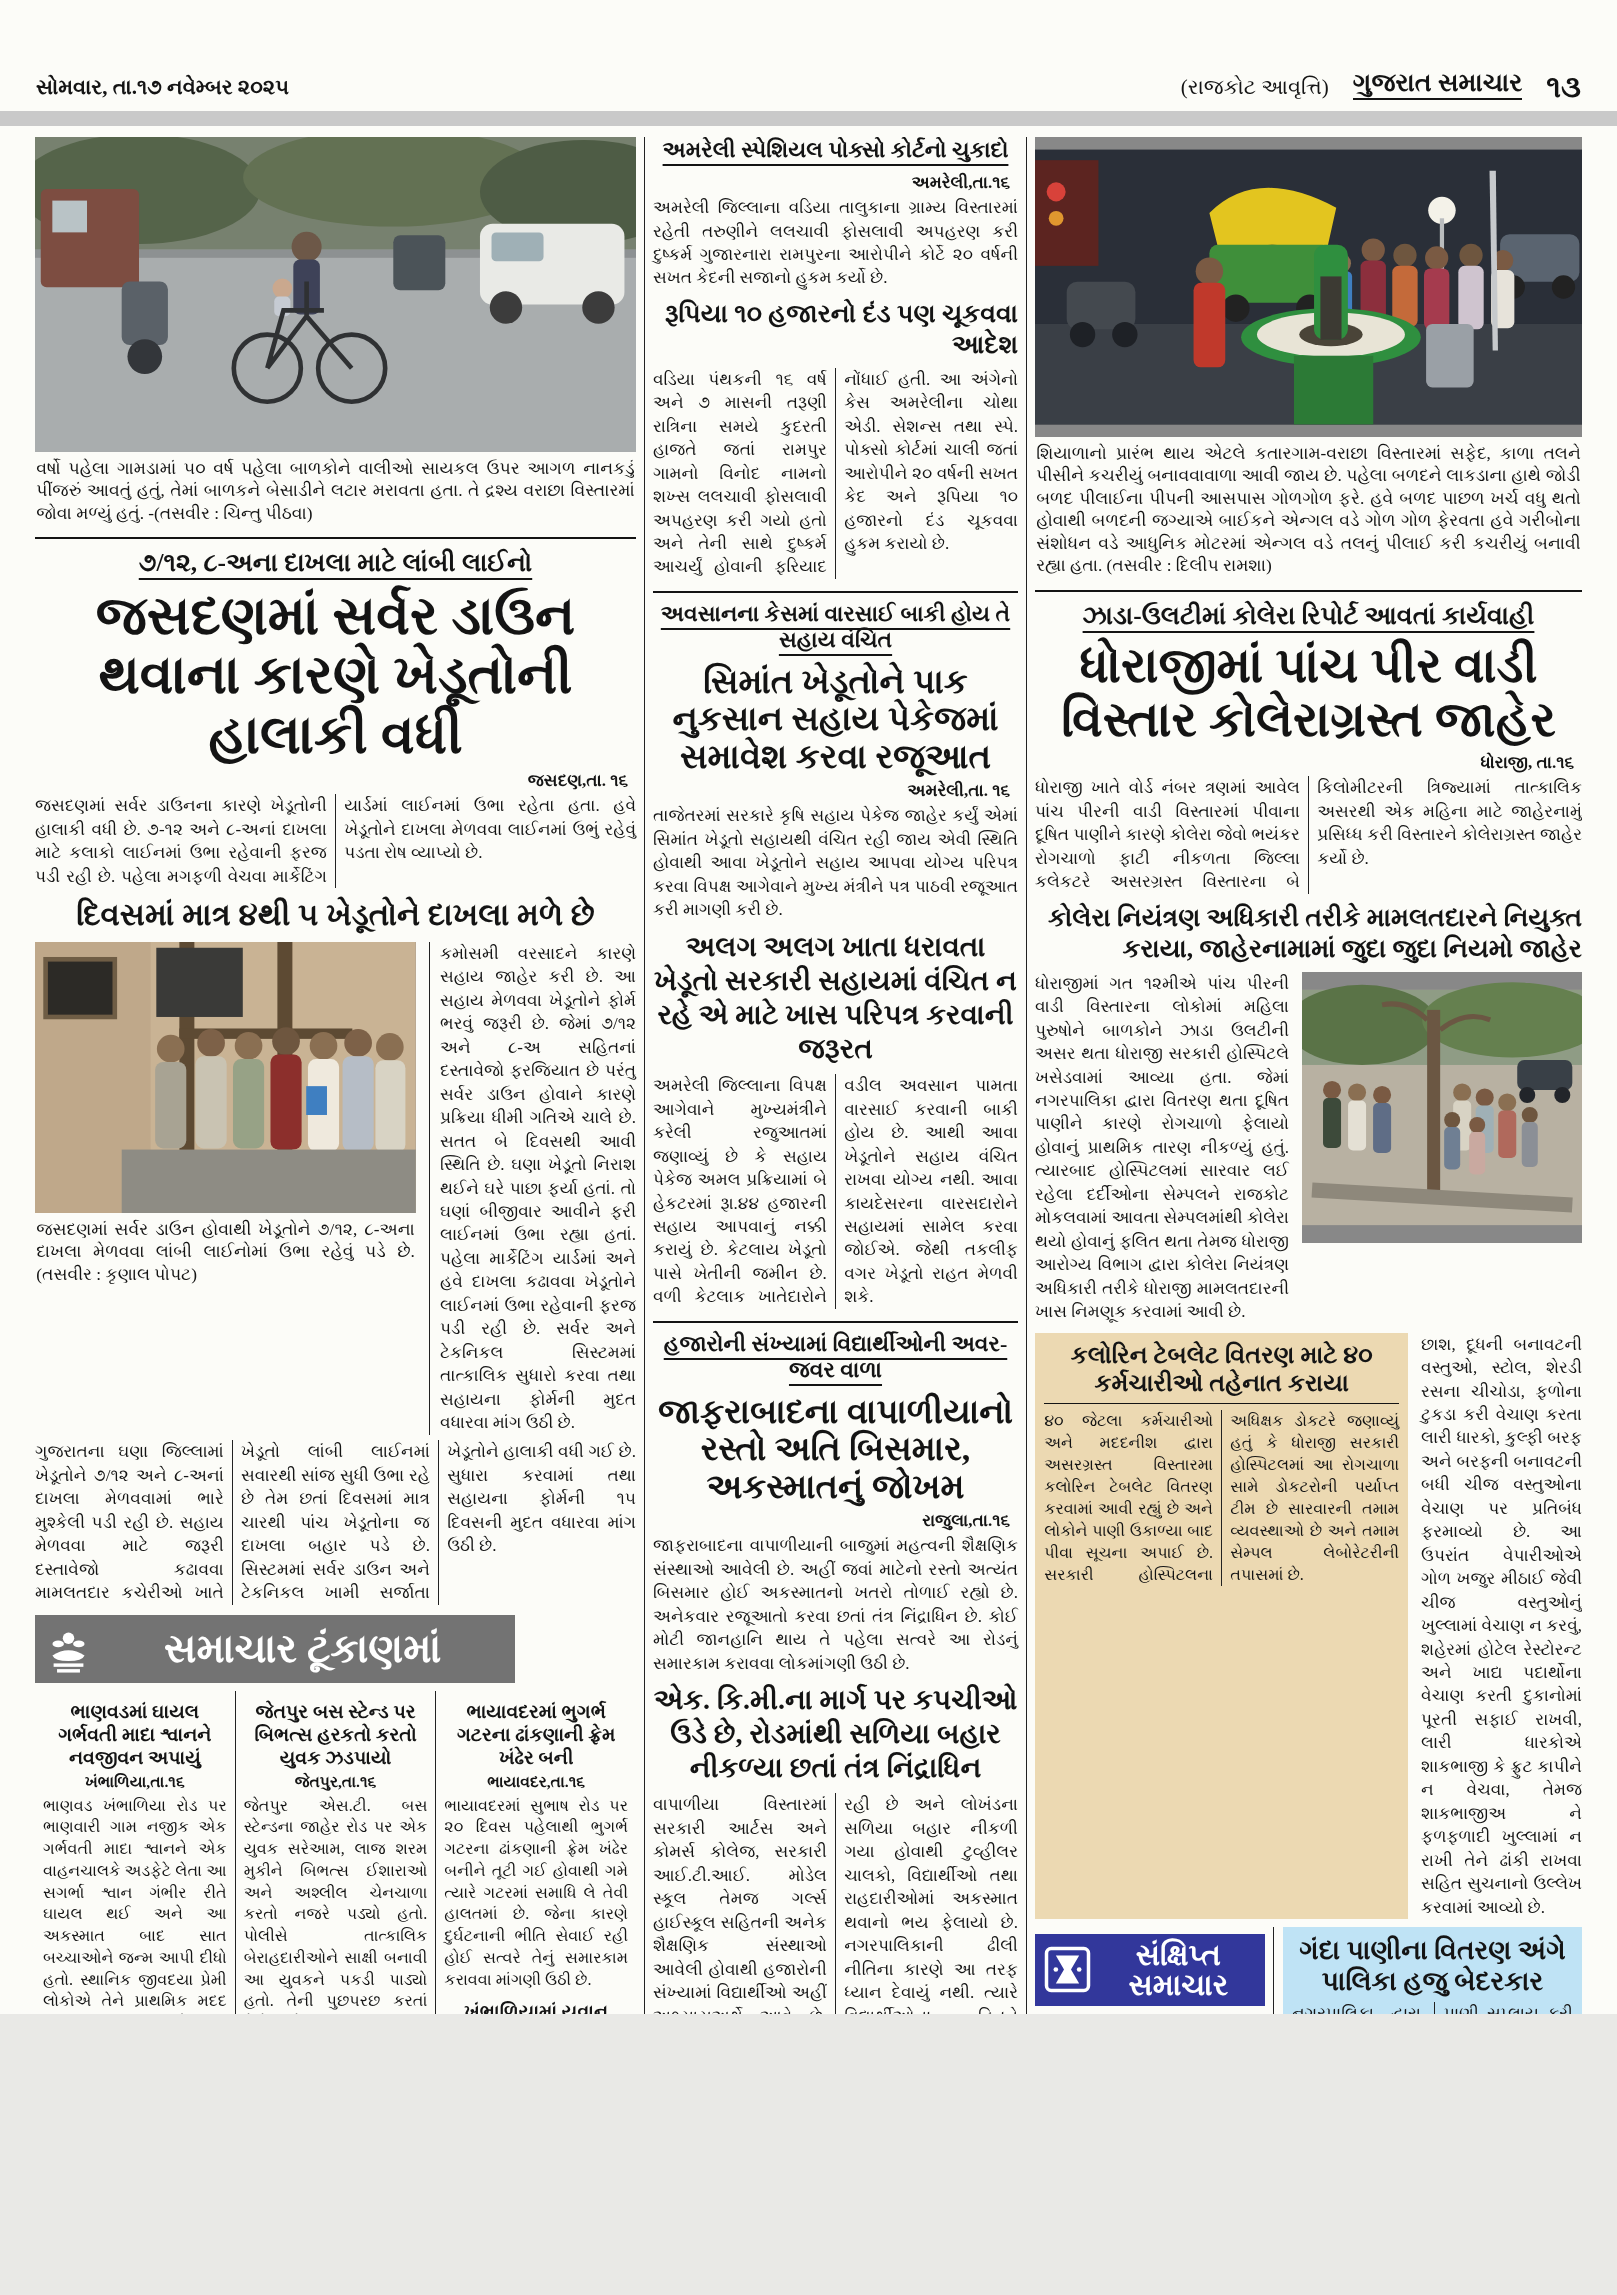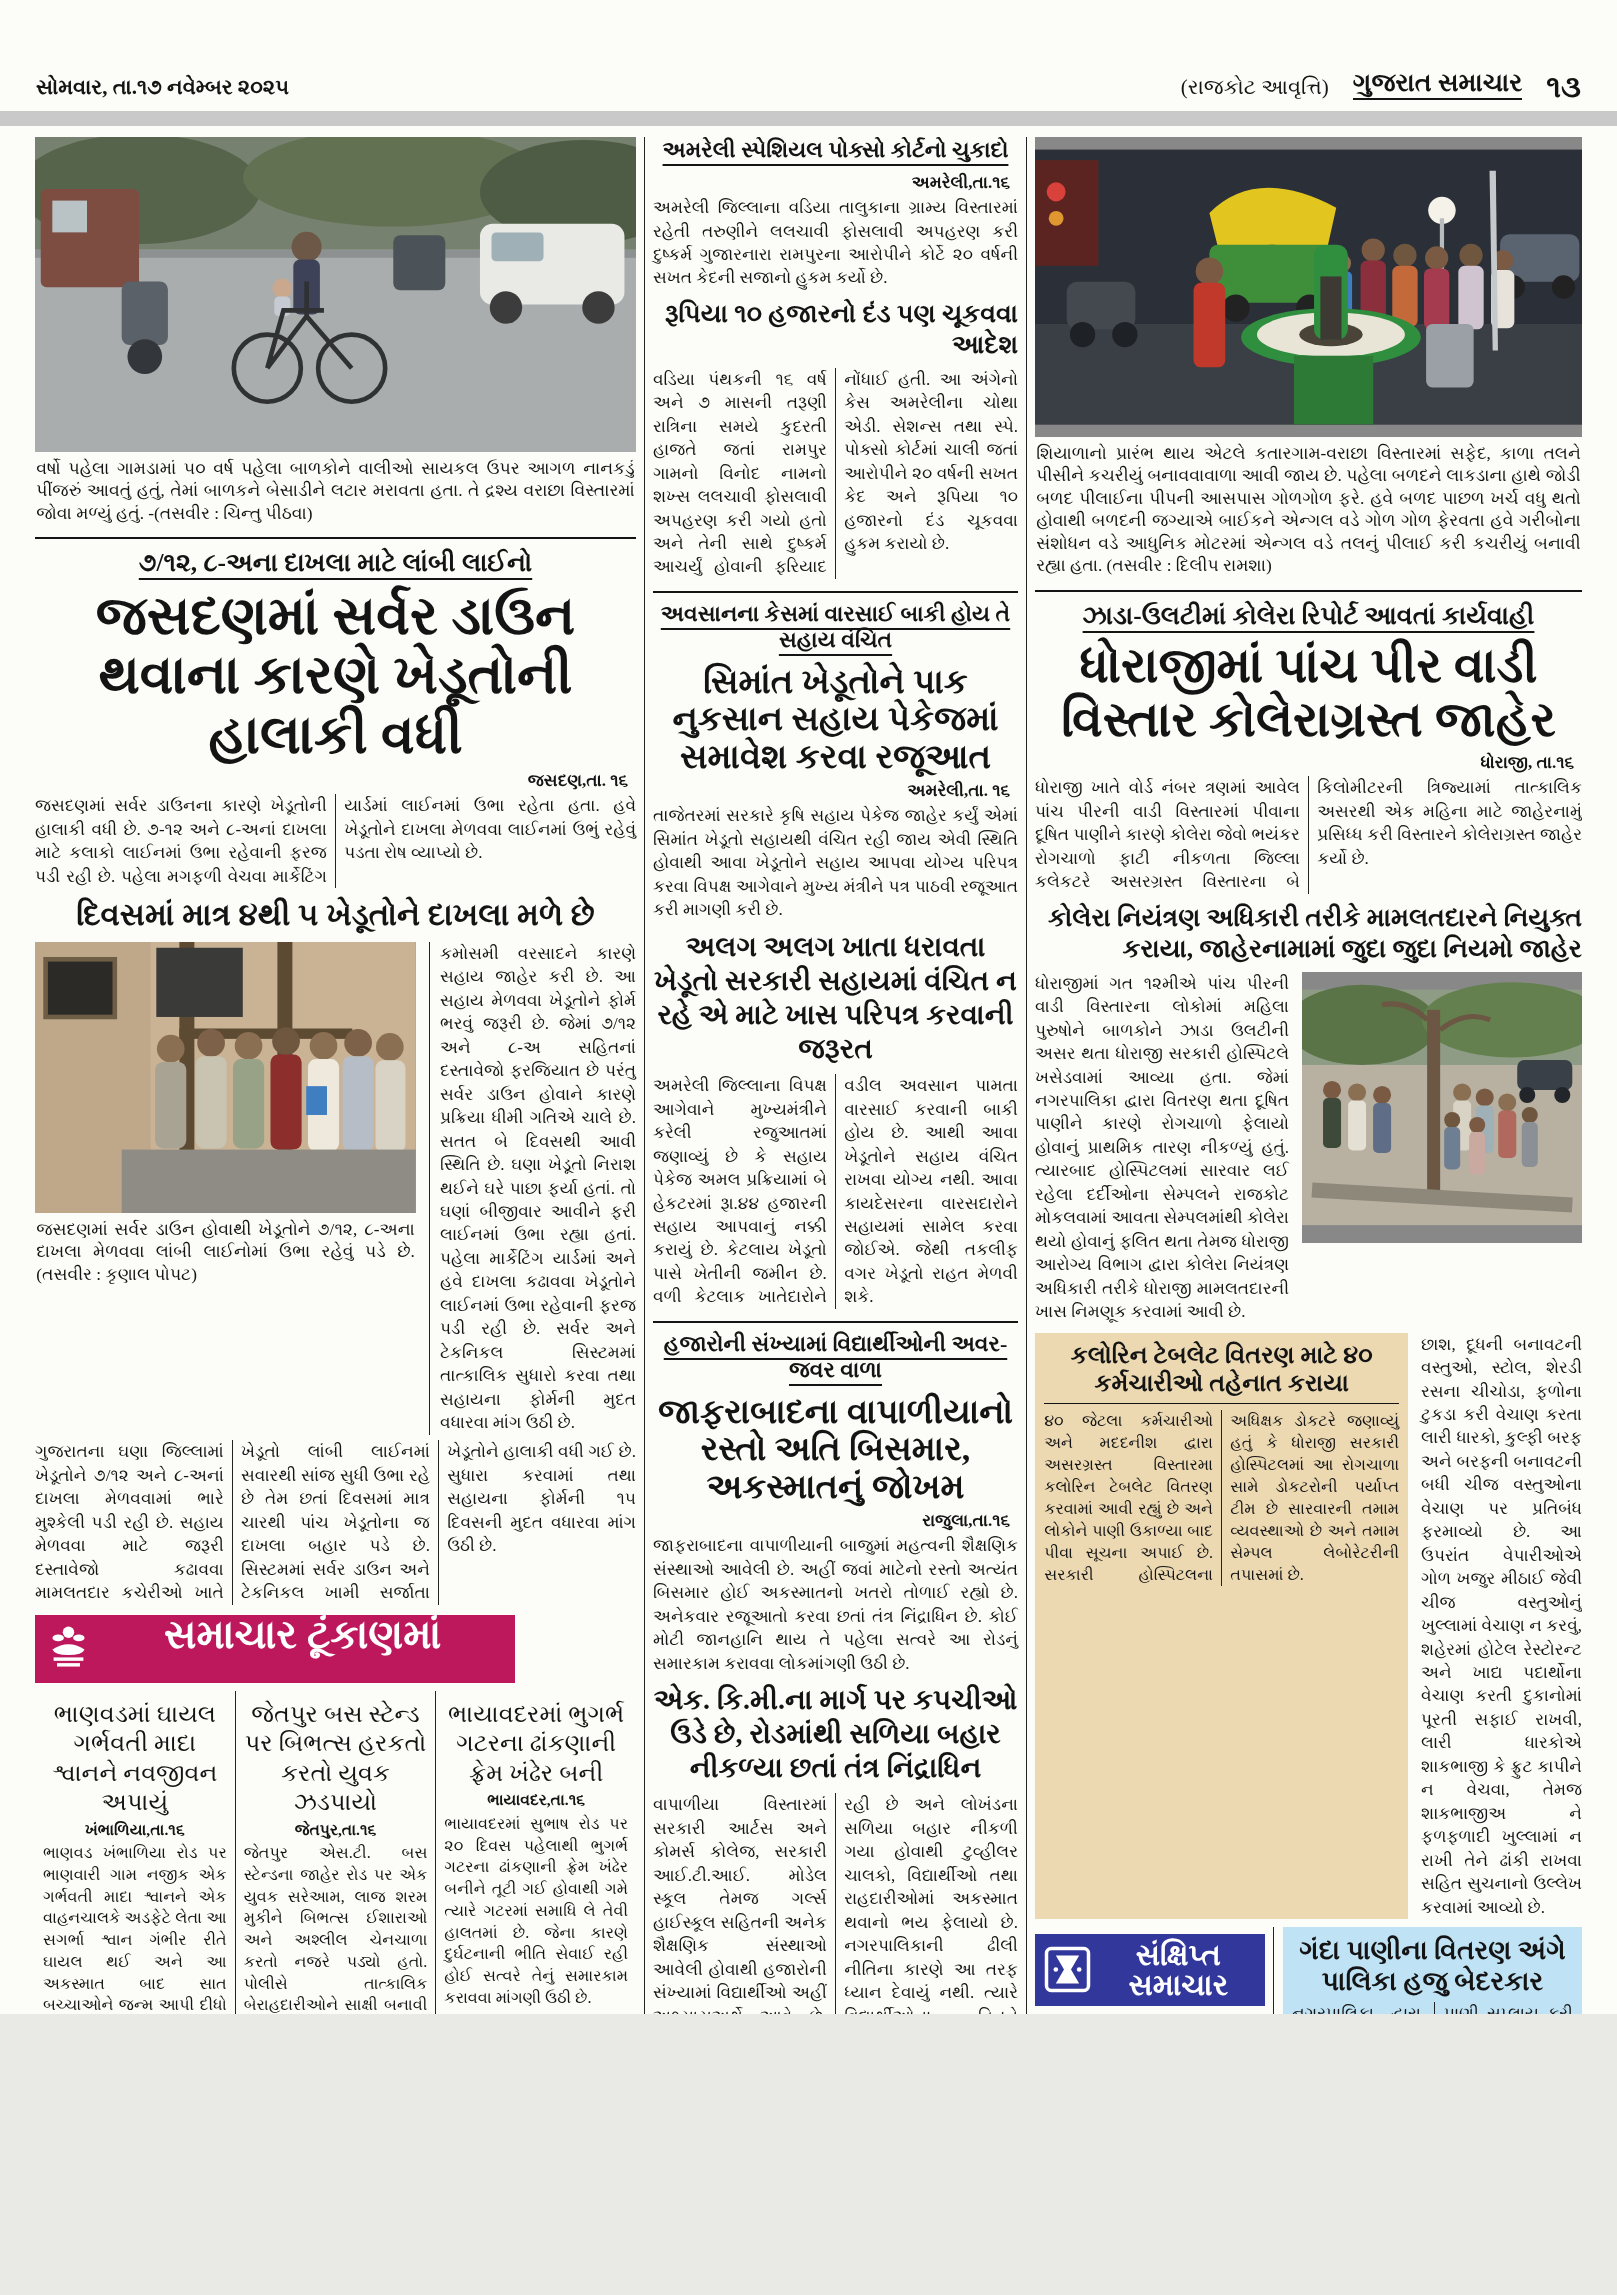--- a/index.html
+++ b/index.html
@@ -32,27 +32,27 @@
   .hl.h-md{font-size:34px;}
   .dl{font-weight:bold;font-size:17px;text-align:right;padding-right:8px;margin:1.2px 0 3.5px;}
   .bodytxt{font-size:17px;line-height:1.38;text-align:justify;}
   .twocol{column-count:2;column-gap:17.3px;column-rule:1.2px solid #222;}
   .threecol{column-count:3;column-gap:17.3px;column-rule:1.2px solid #222;}
   .sub{font-weight:bold;text-align:center;line-height:1.22;margin:8px 0;}
   .sub.s-lg{font-size:31px;}
   .sub.s-md{font-size:25.4px;text-align:right;}
   .sub.s-sm{font-size:28px;}
   
-  .banner{display:flex;align-items:flex-start;background:#be185d;height:68px;margin:10.4px 0 8px;
+  .banner{display:flex;align-items:center;background:#737373;height:68px;margin:10.4px 0 8px;
           width:78%;padding:0 5.8px;}
   .banner .txt{flex:1;color:#fff;font-weight:bold;font-size:40px;text-align:center;line-height:1;}
   .briefcols{display:flex;}
   .briefcol{flex:1;padding:0 8px;}
   .briefcol + .briefcol{border-left:1.2px solid #222;}
-  .bh{font-weight:normal;font-size:24px;text-align:center;line-height:1.22;margin:9.2px 0 3.5px;}
+  .bh{font-weight:bold;font-size:19px;text-align:center;line-height:1.22;margin:9.2px 0 3.5px;}
   .bd{font-weight:bold;font-size:15.6px;text-align:center;margin:0 0 3.5px;}
   .bb{font-size:16px;line-height:1.36;text-align:justify;}
   
   .row{display:flex;gap:12.7px;}
   .beige{background:#ecd9b2;padding:8px 9.2px;}
   .beige .bxh{font-weight:bold;font-size:24px;text-align:center;line-height:1.2;
               border-bottom:1.2px solid #141414;padding-bottom:4.6px;margin-bottom:5.8px;}
   .blue{background:#bfe3f5;padding:8px 9.2px;}
   .blue .bxh{font-weight:bold;font-size:26.6px;text-align:center;line-height:1.15;margin-bottom:5.8px;}
   .sankhead{display:flex;align-items:center;gap:8px;background:#32379b;padding:5.8px 8px;margin:7px 0;}

